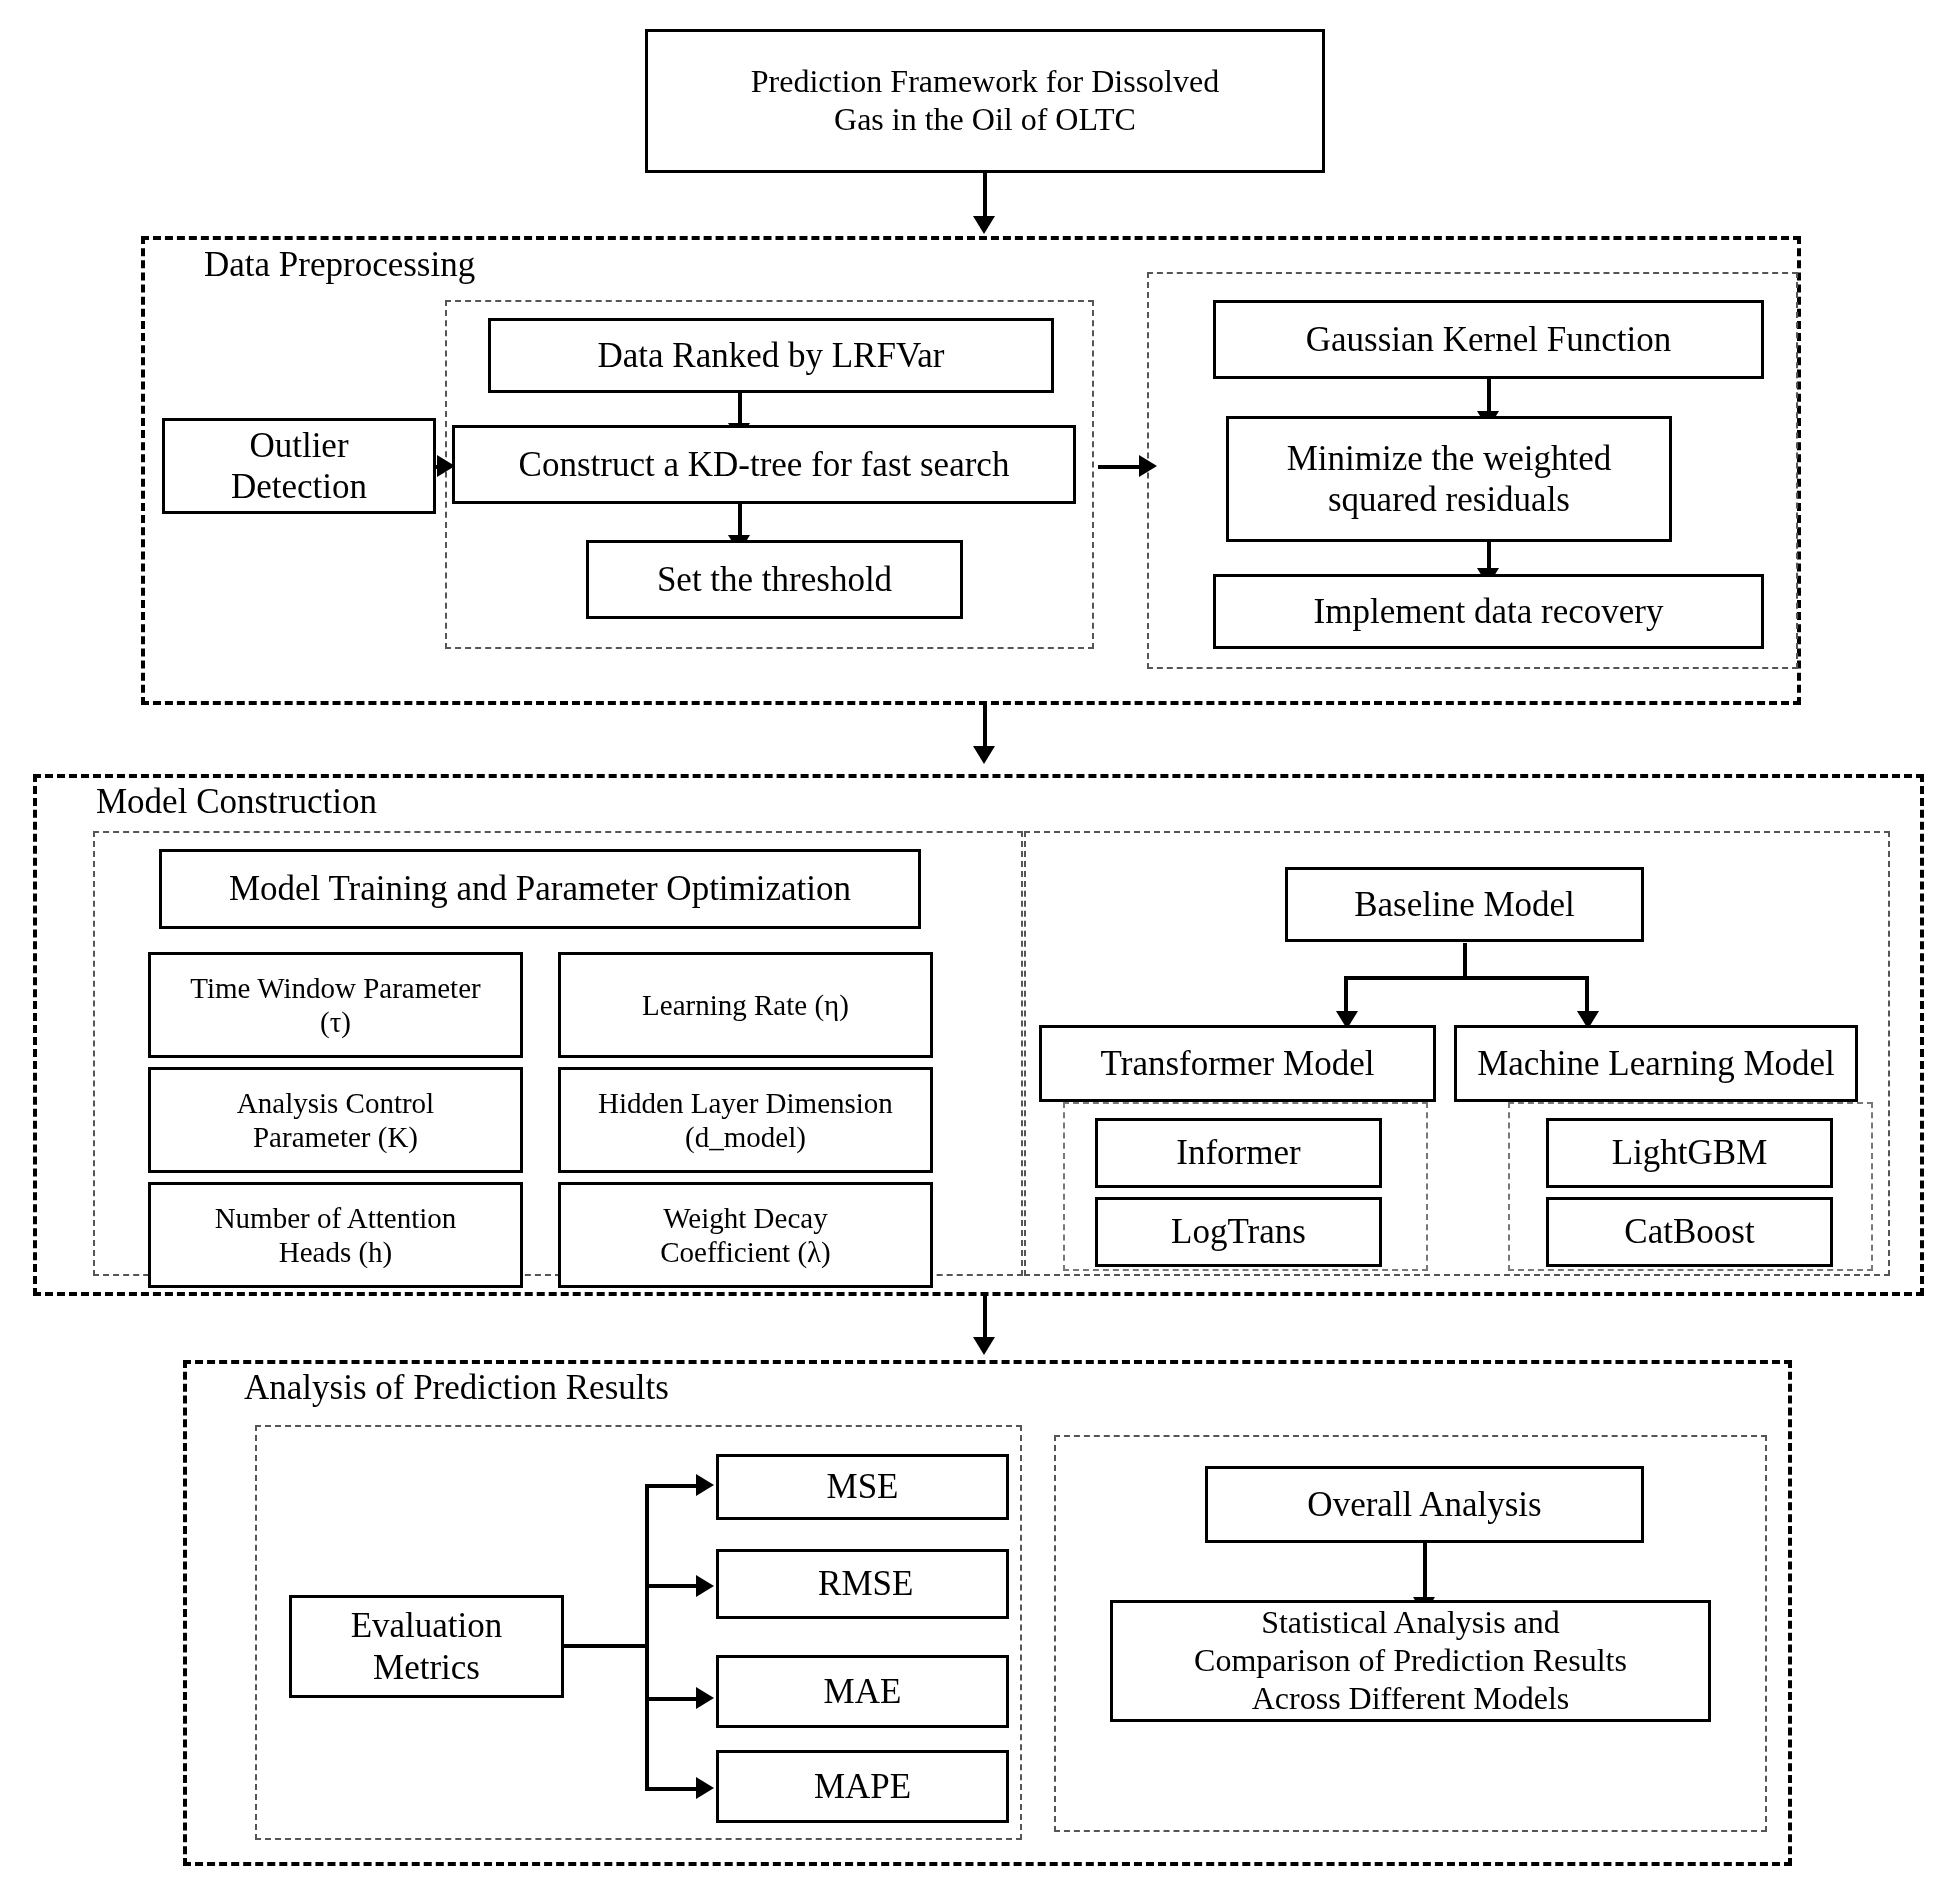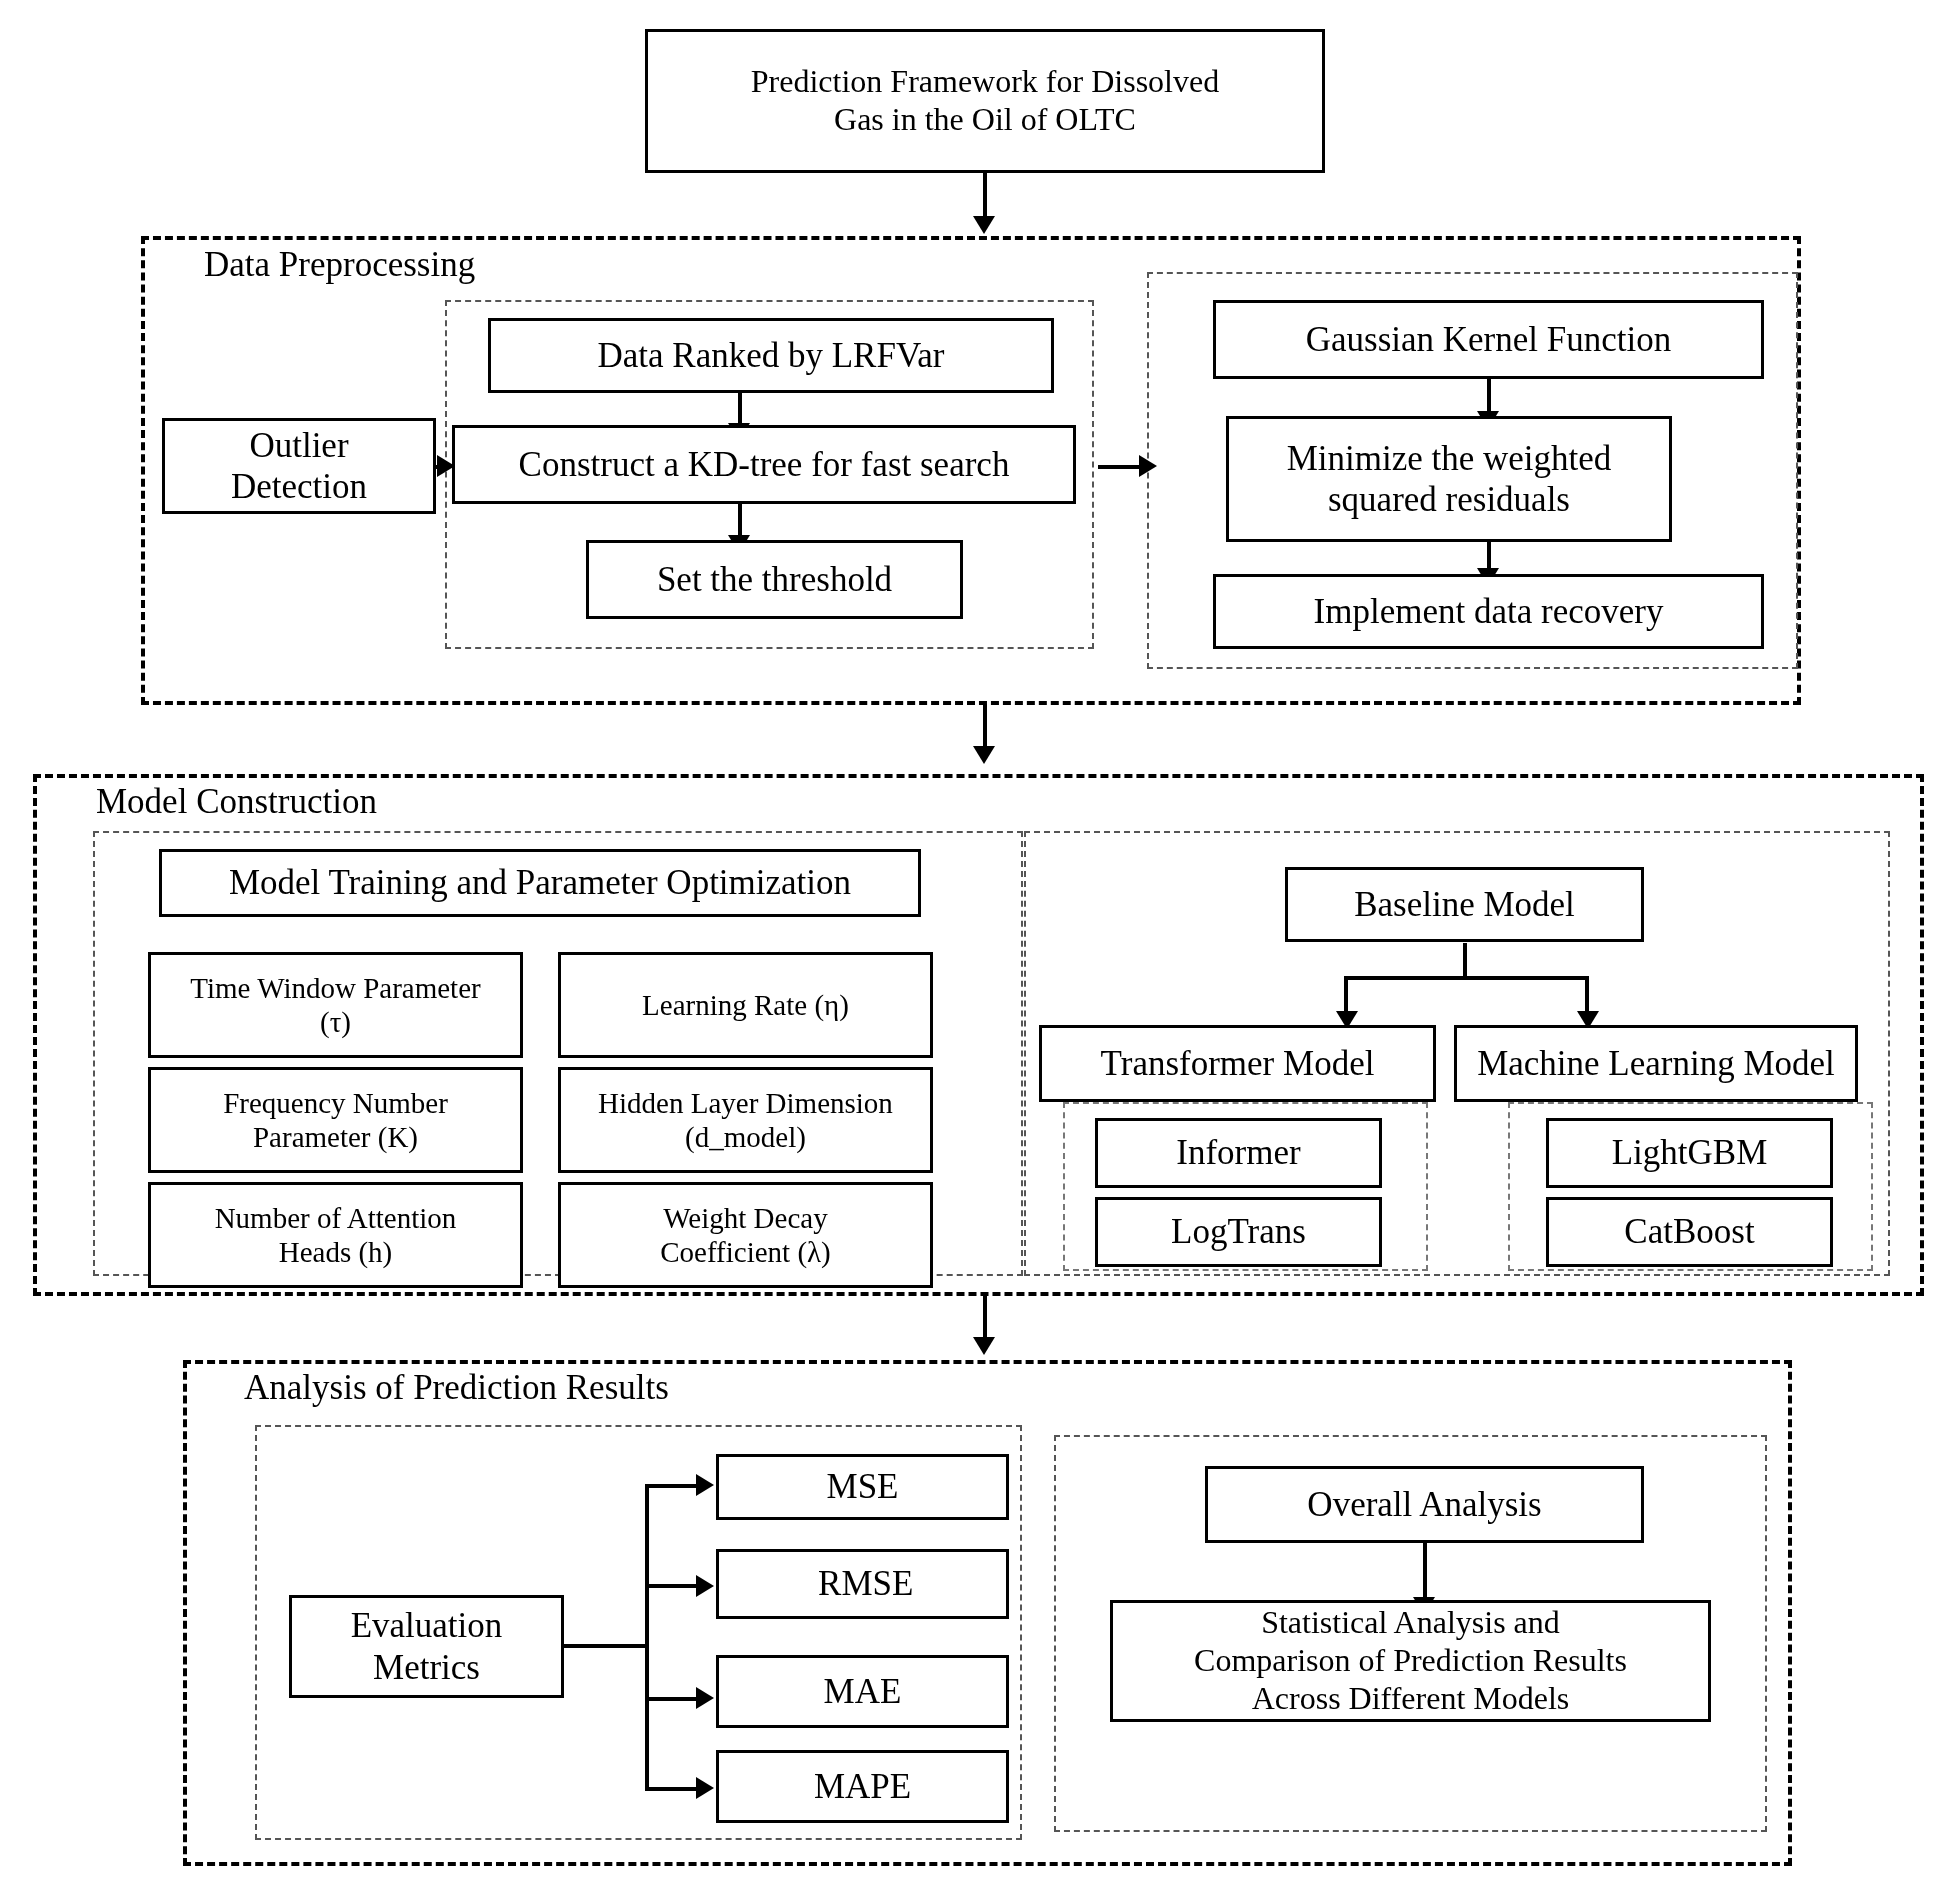--- a/index.html
+++ b/index.html
@@ -167,37 +167,37 @@
   </div>
 
   <div class="line-v" style="left:983px; top:704px; height:47px;"></div>
   <div class="arrow-down" style="left:973px; top:746px;"></div>
 
   <div class="stage" style="left:33px; top:774px; width:1891px; height:522px;"></div>
   <div class="stage-title fs-stage" style="left:89px; top:782px;">Model Construction</div>
 
   <div class="group" style="left:93px; top:831px; width:930px; height:445px;"></div>
 
-  <div class="node fs-lg" style="left:159px; top:849px; width:762px; height:68px;">
+  <div class="node fs-lg" style="left:159px; top:849px; width:762px; height:80px;">
     <span>Model Training and Parameter Optimization</span>
   </div>
 
   <div class="node fs-sm" style="left:148px; top:952px; width:375px; height:106px;">
     <div>
       <span>Time Window Parameter</span>
       <span>(τ)</span>
     </div>
   </div>
   <div class="node fs-sm" style="left:558px; top:952px; width:375px; height:106px;">
     <span>Learning Rate (η)</span>
   </div>
 
   <div class="node fs-sm" style="left:148px; top:1067px; width:375px; height:106px;">
     <div>
-      <span>Frequency Number</span>
+      <span>Analysis Control</span>
       <span>Parameter (K)</span>
     </div>
   </div>
   <div class="node fs-sm" style="left:558px; top:1067px; width:375px; height:106px;">
     <div>
       <span>Hidden Layer Dimension</span>
       <span>(d_model)</span>
     </div>
   </div>
 

